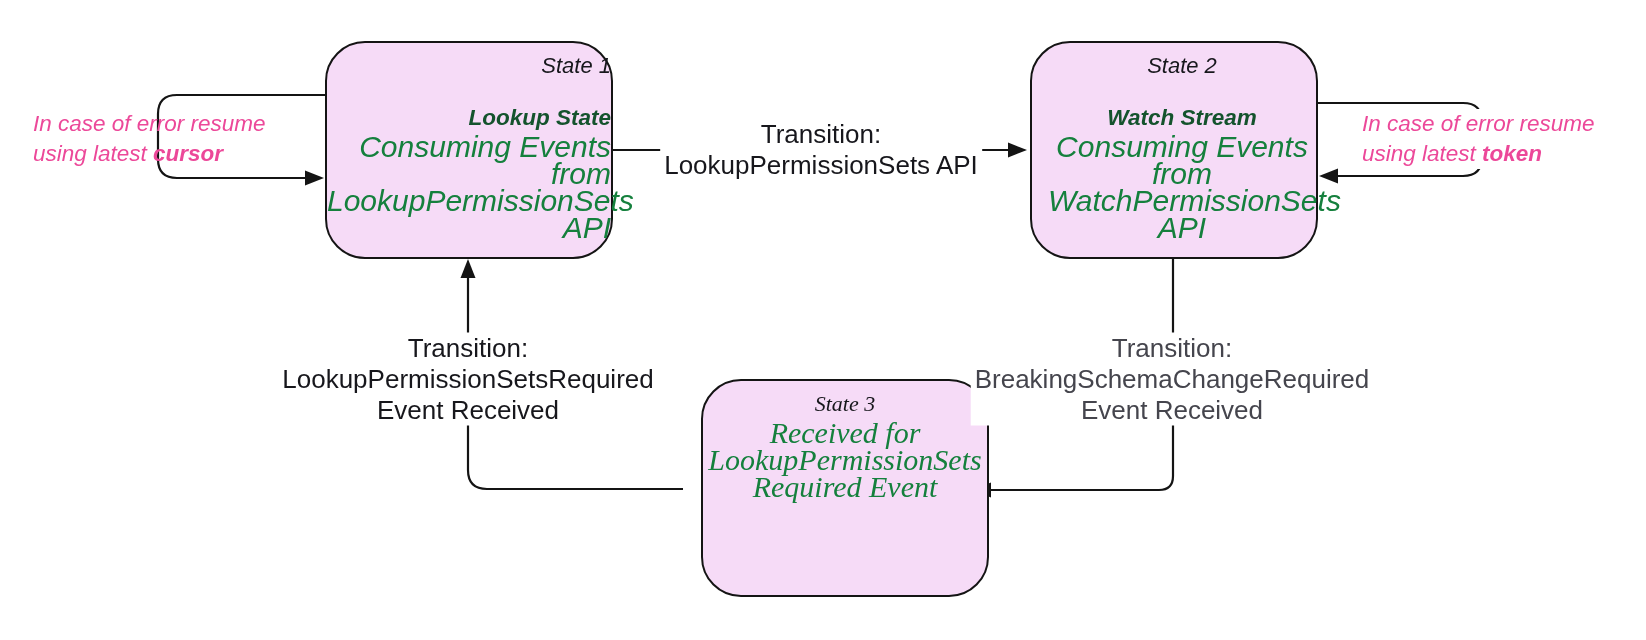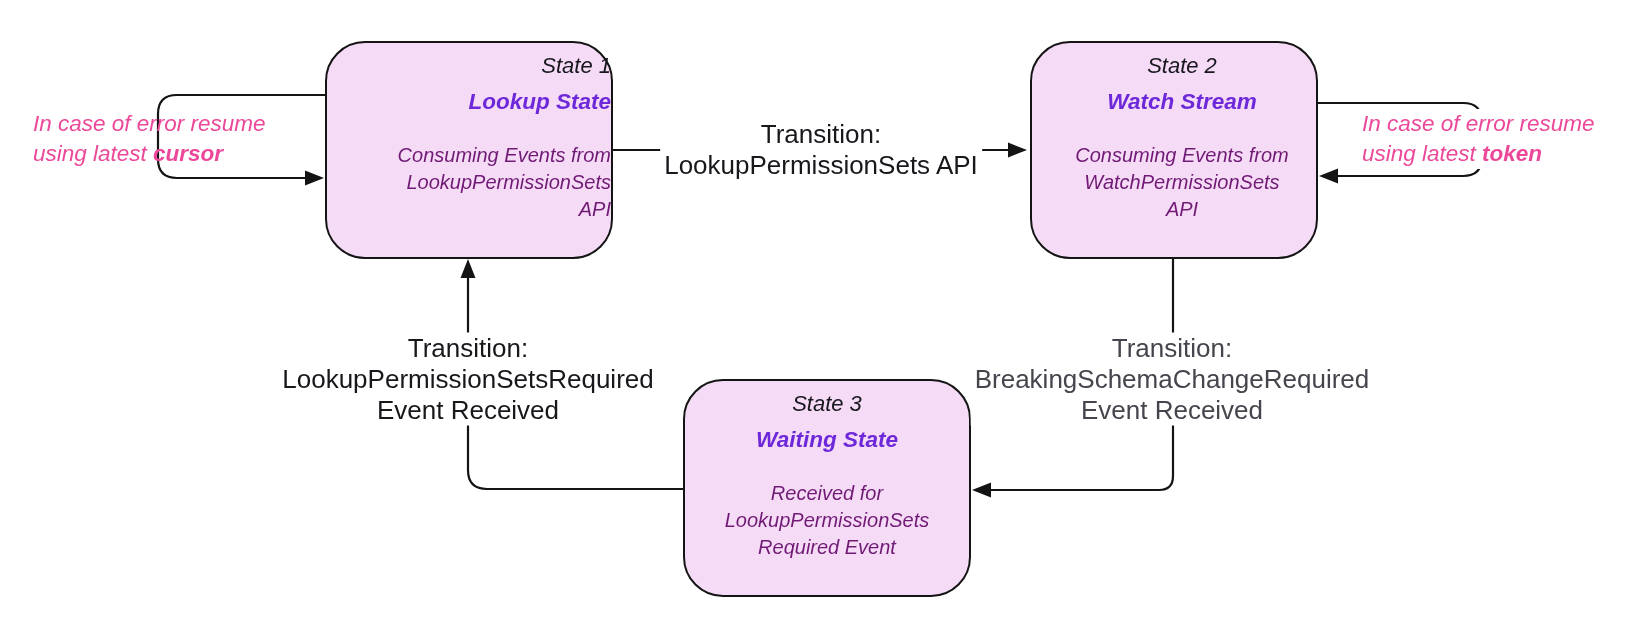--- a/index.html
+++ b/index.html
@@ -34,29 +34,28 @@
       font-style: italic;
       font-size: 22px;
       line-height: 30px;
       color: #17171c;
     }
     .state-name {
       font-style: italic;
       font-weight: bold;
       font-size: 22.5px;
       line-height: 30px;
-      margin-top: 6px;
-      color: #6d28d9;
+      margin-top: 22px;
+      color: #14532d;
     }
     .state-desc {
       font-style: italic;
-      font-size: 20px;
+      font-size: 30px;
       line-height: 27px;
-      margin-top: 25px;
-      color: #701a75;
+      color: #15803d;
     }
     .arrow-label {
       position: absolute;
       transform: translate(-50%, -50%);
       text-align: center;
       background: #ffffff;
       font-size: 26px;
       line-height: 31px;
       padding: 0 4px;
       white-space: nowrap;
@@ -112,23 +111,22 @@
   <div class="state-box" style="left:1030px; top:41px;padding-left:16px;">
     <div class="state-step">State 2</div>
     <div class="state-name">Watch Stream</div>
     <div class="state-desc">
       <div>Consuming Events from</div>
       <div>WatchPermissionSets</div>
       <div>API</div>
     </div>
   </div>
 
-  <div class="state-box" style="left:683px; top:379px;">
+  <div class="state-box" style="left:701px; top:379px;font-family:Liberation Serif, serif;">
     <div class="state-step">State 3</div>
-    <div class="state-name">Waiting State</div>
     <div class="state-desc">
       <div>Received for</div>
       <div>LookupPermissionSets</div>
       <div>Required Event</div>
     </div>
   </div>
 
   <div class="arrow-label" style="left:821px; top:150px;">
     <div>Transition:</div>
     <div>LookupPermissionSets API</div>

